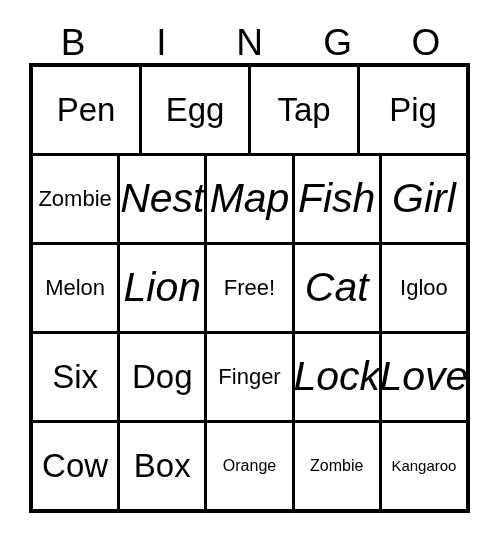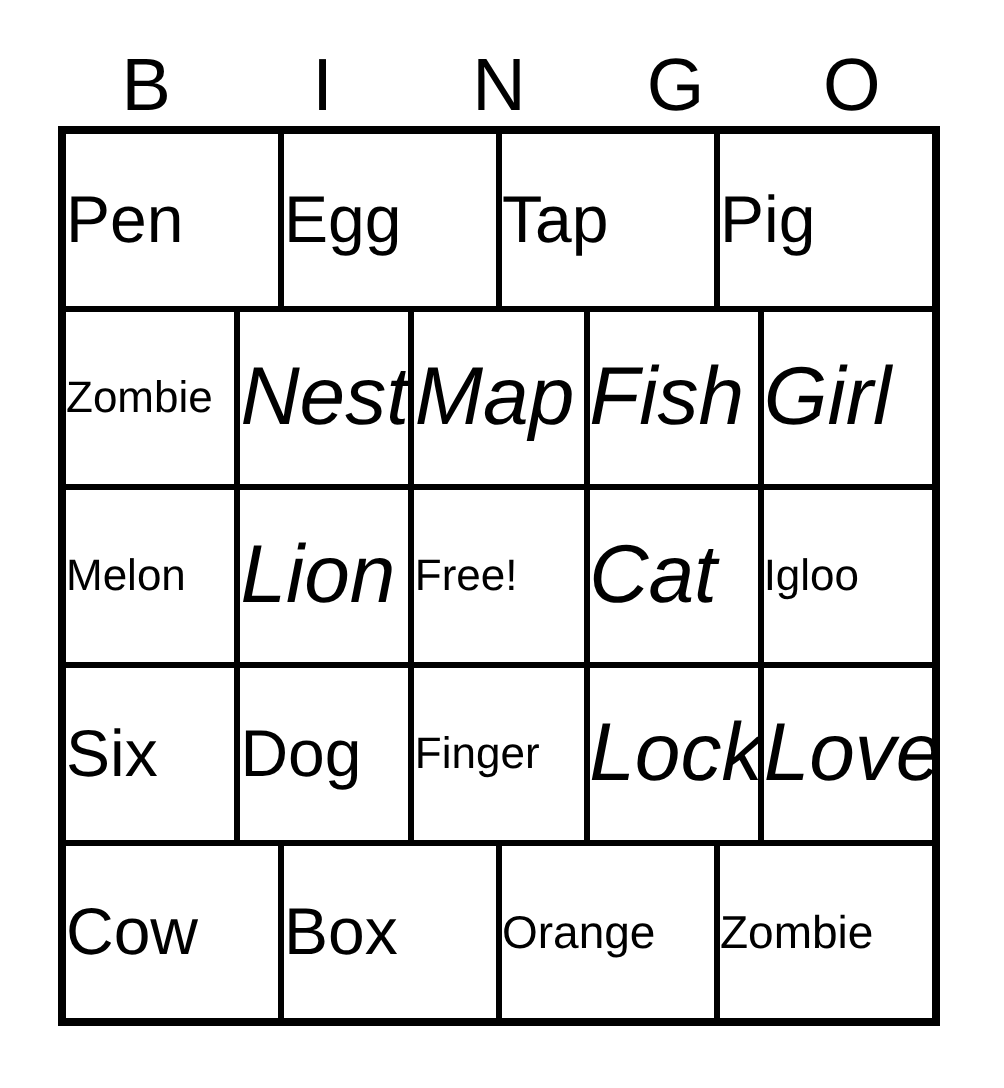--- a/index.html
+++ b/index.html
@@ -60,20 +60,21 @@
   }
   .grid-row:last-child {
     border-bottom: none;
   }
   .cell {
     flex: 1 1 0;
     border-right: 3px solid #000000;
     box-sizing: border-box;
     display: flex;
     align-items: center;
+    justify-content: center;
     overflow: hidden;
     background: #ffffff;
     min-width: 0;
   }
   .cell:last-child {
     border-right: none;
   }
   .cell-text {
     display: block;
     text-align: center;
@@ -81,21 +82,21 @@
     font-weight: 400;
     line-height: 1.05;
     white-space: nowrap;
   }
 
   
   .fs-xl   { font-size: 33px; }
   .fs-lg   { font-size: 41px; font-style: italic; }
   .fs-md   { font-size: 22px; }
   .fs-sm   { font-size: 22px; }
-  .fs-xs   { font-size: 23px; }
+  .fs-xs   { font-size: 16px; }
   .fs-xxs  { font-size: 15px; }
 </style>
 </head>
 <body>
 
 <div id="bingo-card">
 
   <div class="header-row">
     <div class="header-cell">B</div>
     <div class="header-cell">I</div>
@@ -176,16 +177,19 @@
         </div>
         <div class="cell">
           <span class="cell-text fs-xl">Box</span>
         </div>
         <div class="cell">
           <span class="cell-text fs-xs">Orange</span>
         </div>
         <div class="cell">
           <span class="cell-text fs-xs">Zombie</span>
         </div>
+        <div class="cell">
+          <span class="cell-text fs-xxs">Kangaroo</span>
+        </div>
       </div>
     </div>
 
 </div>
 
 </body></html>

